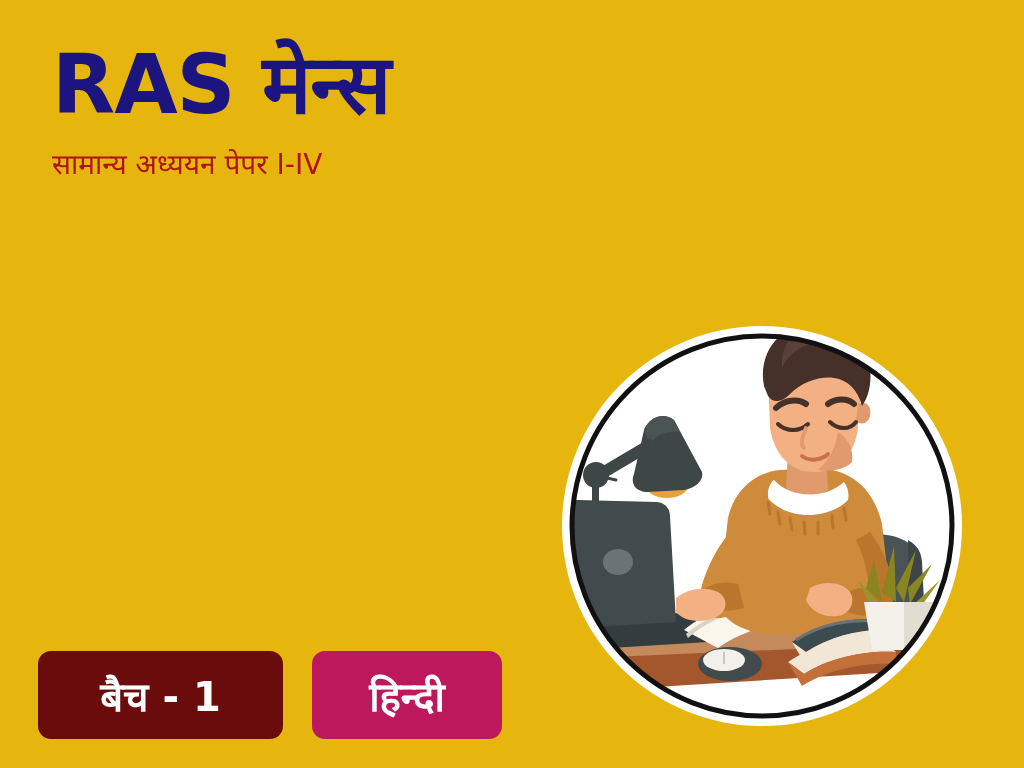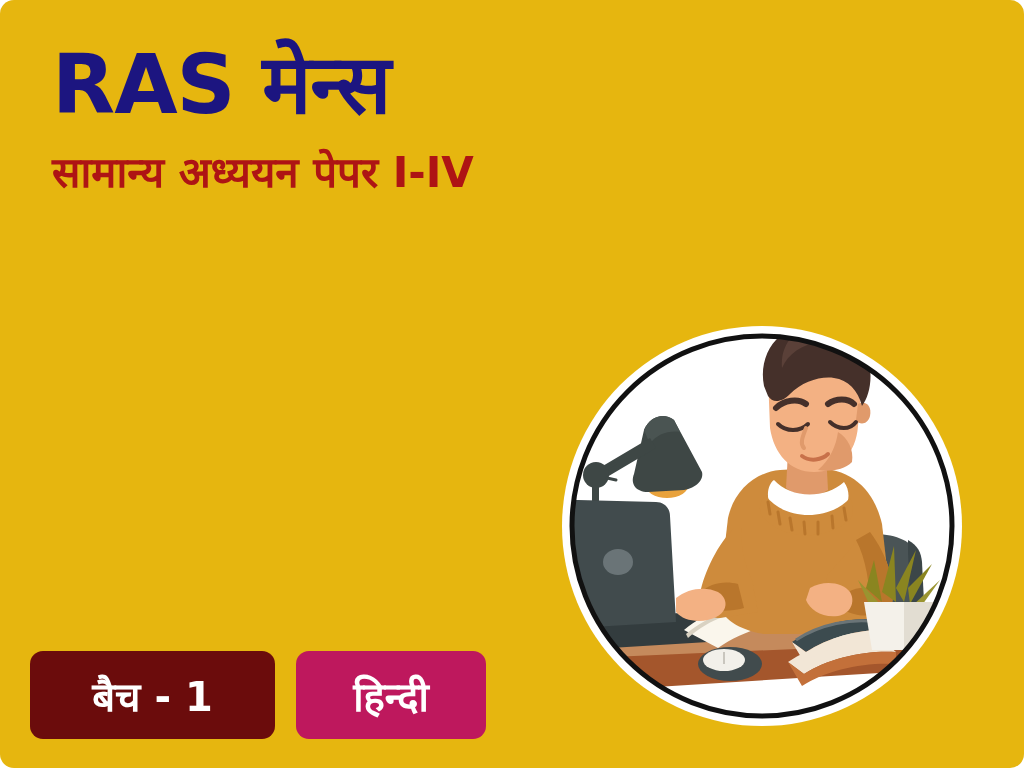--- a/index.html
+++ b/index.html
@@ -11,21 +11,20 @@
     height: 768px;
     overflow: hidden;
     font-family: "Liberation Sans", "DejaVu Sans", sans-serif;
   }
   #poster {
     position: relative;
     width: 1024px;
     height: 768px;
     background: #E6B60F;
     overflow: hidden;
-    border-radius: 14px;
   }
 
   
   .title-block {
     position: absolute;
     left: 52px;
     top: 42px;
     width: 700px;
   }
   .main-title {
@@ -33,23 +32,23 @@
     font-size: 82px;
     line-height: 1.05;
     font-weight: 700;
     color: #1C1580;
     letter-spacing: -1px;
     white-space: nowrap;
   }
   .sub-title {
     margin-top: 22px;
     font-family: "DejaVu Sans", "Liberation Sans", sans-serif;
-    font-size: 42px;
+    font-size: 28px;
     line-height: 1.1;
-    font-weight: 700;
+    font-weight: 400;
     color: #AE1414;
     white-space: nowrap;
   }
 
   
   .badge-row {
     position: absolute;
     left: 30px;
     top: 651px;
     display: flex;
@@ -62,20 +61,21 @@
     justify-content: center;
     height: 88px;
     border-radius: 13px;
     color: #FFFFFF;
     font-family: "DejaVu Sans", "Liberation Sans", sans-serif;
     font-size: 40px;
     font-weight: 700;
     padding: 0 30px;
     box-sizing: border-box;
     white-space: nowrap;
+    margin-left: 8px;
   }
   .badge-batch {
     background: #6B0C0C;
     min-width: 245px;
   }
   .badge-lang {
     background: #be185d;
     min-width: 190px;
   }
 

